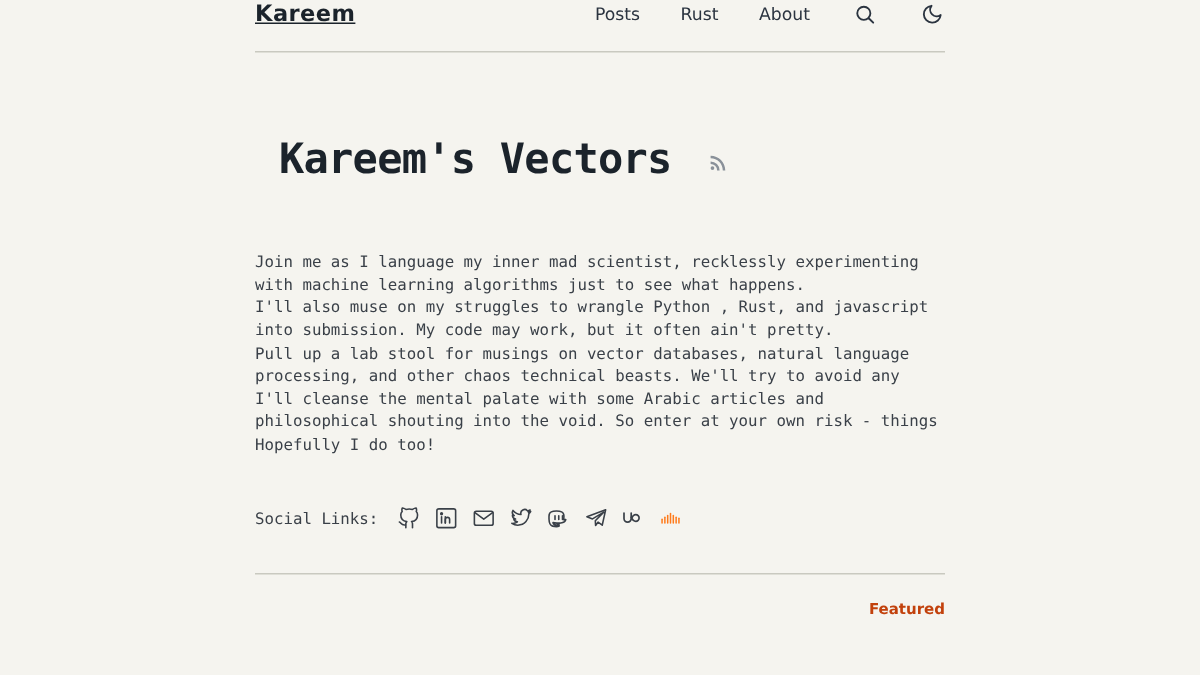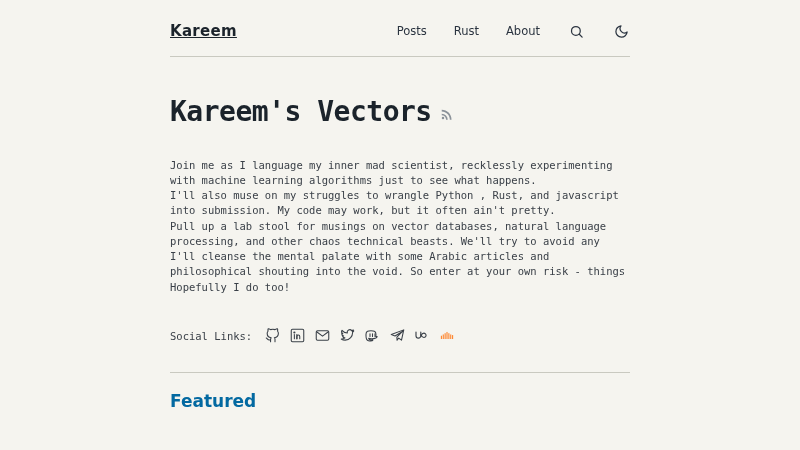--- a/index.html
+++ b/index.html
@@ -14,21 +14,21 @@
   }
   .page {
     width: 800px;
     height: 450px;
     position: relative;
     background: #f5f4ef;
   }
   .container {
     width: 460px;
     margin: 0 auto;
-    padding-top: 22px;
+    padding-top: 0;
   }
   
   header.site-header {
     display: flex;
     align-items: center;
     justify-content: space-between;
     padding-bottom: 16px;
   }
   .brand {
     font-family: "DejaVu Sans", sans-serif;
@@ -64,21 +64,21 @@
     margin: 0 auto;
   }
   
   .title-row {
     display: flex;
     align-items: baseline;
     gap: 8px;
     margin-top: 40px;
   }
   h1.page-title {
-    margin: 0;
+    margin: 16px;
     font-family: "DejaVu Sans Mono", monospace;
     font-weight: bold;
     font-size: 28px;
     line-height: 1.1;
     color: #1b232b;
     letter-spacing: -0.5px;
   }
   .rss-icon { color: #8a9199; display: inline-flex; }
   
   .intro {
@@ -109,22 +109,23 @@
   .sec-rule {
     height: 1px;
     background: #c9c9c0;
     width: 460px;
     margin: 28px auto 0 auto;
   }
   h2.featured {
     margin: 18px 0 0 0;
     font-family: "DejaVu Sans", sans-serif;
     font-weight: bold;
-    font-size: 17px;
-    color: #0369a1;
+    font-size: 10px;
+    color: #c2410c;
+    text-align: right;
   }
 </style>
 </head>
 <body>
 
 <div class="page">
 
   <div class="container">
 
     <header class="site-header">

